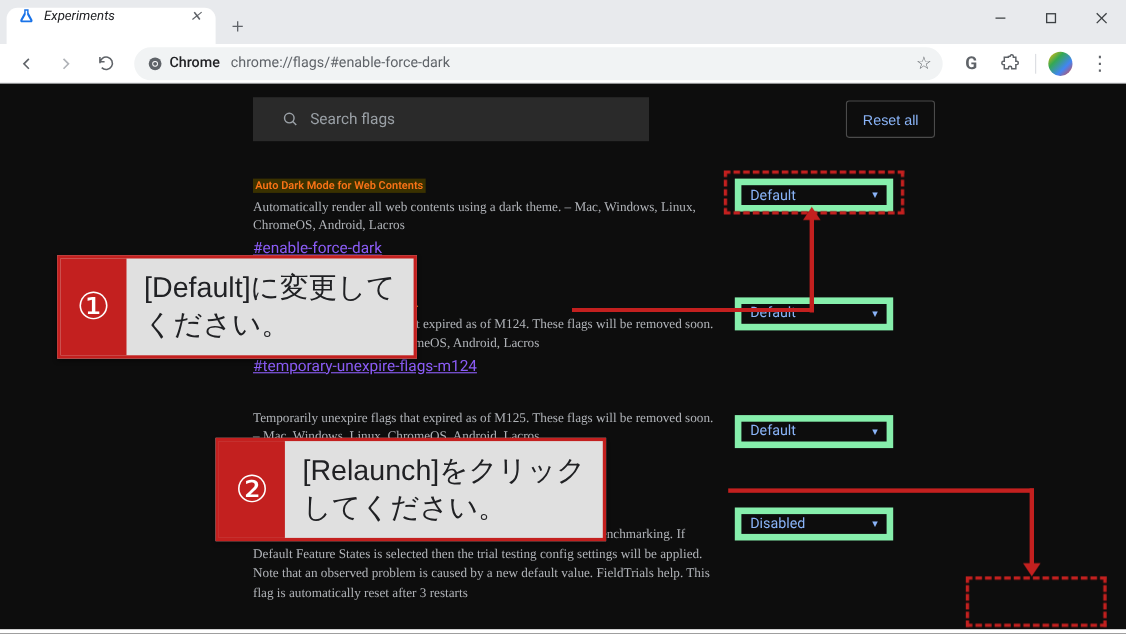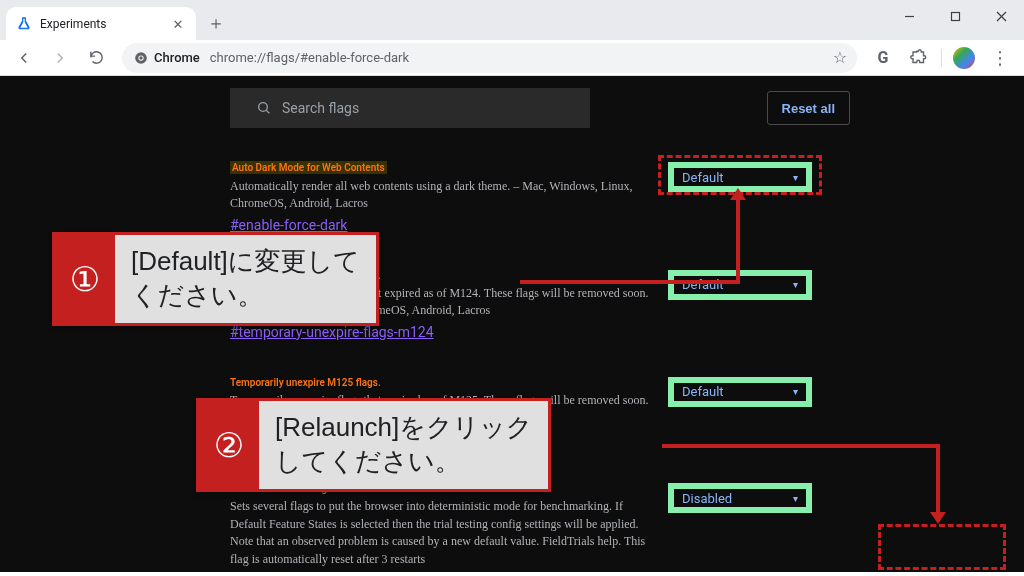--- a/index.html
+++ b/index.html
@@ -1,20 +1,20 @@
 <!DOCTYPE html>
 <html><head>
 <meta charset="utf-8">
 <style>
   * { box-sizing: border-box; margin: 0; padding: 0; }
   body { font-family: "Segoe UI", Roboto, Arial, sans-serif; background:#fff; width:1024px; height:576px; overflow:hidden; position:relative; }
 
   
   .titlebar { height:40px; background:#e8eaed; display:flex; align-items:flex-end; padding-left:6px; position:relative; }
-  .tab { background:#fff; height:34px; min-width:190px; border-radius:10px 10px 0 0; display:flex; align-items:center; padding:0 10px 0 10px; gap:8px; font-size:12px; color:#202124; position:relative; top:1px; }
+  .tab { background:#fff; height:34px; min-width:190px; border-radius:10px 10px 0 0; display:flex; align-items:flex-start; padding:0 10px 0 10px; gap:8px; font-size:12px; color:#202124; position:relative; top:1px;font-style:italic; }
   .tab .favicon { width:16px; height:16px; display:flex; align-items:center; justify-content:center; color:#1a73e8; font-size:14px; }
   .tab .close { margin-left:auto; width:16px; height:16px; display:flex; align-items:center; justify-content:center; color:#5f6368; font-size:13px; }
   .newtab { width:28px; height:28px; border-radius:50%; display:flex; align-items:center; justify-content:center; color:#5f6368; font-size:18px; margin:0 0 3px 6px; }
   .win-controls { position:absolute; right:0; top:0; height:40px; display:flex; }
   .win-btn { width:46px; height:32px; display:flex; align-items:center; justify-content:center; color:#3c4043; font-size:14px; }
   .win-btn svg { width:11px; height:11px; }
 
   .toolbar { height:36px; background:#fff; display:flex; align-items:center; padding:0 8px; gap:4px; border-bottom:1px solid #dadce0; }
   .nav-btn { width:32px; height:32px; border-radius:50%; display:flex; align-items:center; justify-content:center; color:#5f6368; }
   .nav-btn[aria-disabled="true"] { color:#b0b3b8; }
@@ -26,21 +26,21 @@
   .toolbar-sep { width:1px; height:18px; background:#dadce0; margin:0 2px; }
   .avatar { width:22px; height:22px; border-radius:50%; background:linear-gradient(135deg,#fbbc04,#34a853,#4285f4,#ea4335); }
 
   
   .content { height:calc(576px - 80px); background:#0d0d0d; color:#e8eaed; position:relative; overflow:hidden; }
   .scroll { height:100%; overflow-y:scroll; }
   .flags-wrap { width:620px; margin:0 0 0 230px; padding:12px 0 80px 0; }
 
   .toprow { display:flex; align-items:center; gap:18px; margin-bottom:18px; }
   .search { flex:0 0 360px; height:40px; background:#2a2a2a; display:flex; align-items:center; padding:0 26px; gap:10px; color:#9aa0a6; font-size:14px; }
-  .reset { margin-left:auto; height:34px; padding:0 14px; border:1px solid #4b4b4b; color:#8ab4f8; font-size:13px; display:flex; align-items:center; border-radius:3px; background:transparent;font-weight:bold; }
+  .reset { margin-left:auto; height:34px; padding:0 14px; border:1px solid #4b4b4b; color:#8ab4f8; font-size:13px; display:flex; align-items:center; border-radius:3px; background:transparent; }
 
   .flag { display:flex; gap:18px; padding:10px 0 20px 0; align-items:flex-start; }
   .flag-main { flex:0 0 420px; }
   .flag-title { font-size:10px; font-weight:600; color:#f97316; margin-bottom:4px; background:#3a3100; padding:1px 2px; display:inline-block; }
   .flag-title.plain { background:transparent; padding:0; }
   .flag-desc { font-size:12px; color:#b0b3b8; line-height:1.45;font-family:Liberation Serif, serif; }
   .flag-hash { font-size:14px; color:#8b5cf6; text-decoration:underline; margin-top:4px; display:inline-block; }
   .flag-select { width:144px; height:30px; border:6px solid #86efac; color:#8ab4f8; background:#0d0d0d; display:flex; align-items:center; justify-content:space-between; padding:0 8px; font-size:13px; margin-top:6px; }
   .flag-select .chev { font-size:10px; }
 
@@ -176,21 +176,20 @@
           <a class="flag-hash">#temporary-unexpire-flags-m124</a>
         </div>
         <div class="flag-select">
           <span>Default</span>
           <span class="chev">▾</span>
         </div>
       </div>
 
       <div class="flag">
         <div class="flag-main">
-          <div class="flag-title plain">Temporarily unexpire M125 flags.</div>
           <div class="flag-desc">Temporarily unexpire flags that expired as of M125. These flags will be removed soon. – Mac, Windows, Linux, ChromeOS, Android, Lacros</div>
           <a class="flag-hash">#temporary-unexpire-flags-m125</a>
         </div>
         <div class="flag-select">
           <span>Default</span>
           <span class="chev">▾</span>
         </div>
       </div>
 
       <div class="flag">

